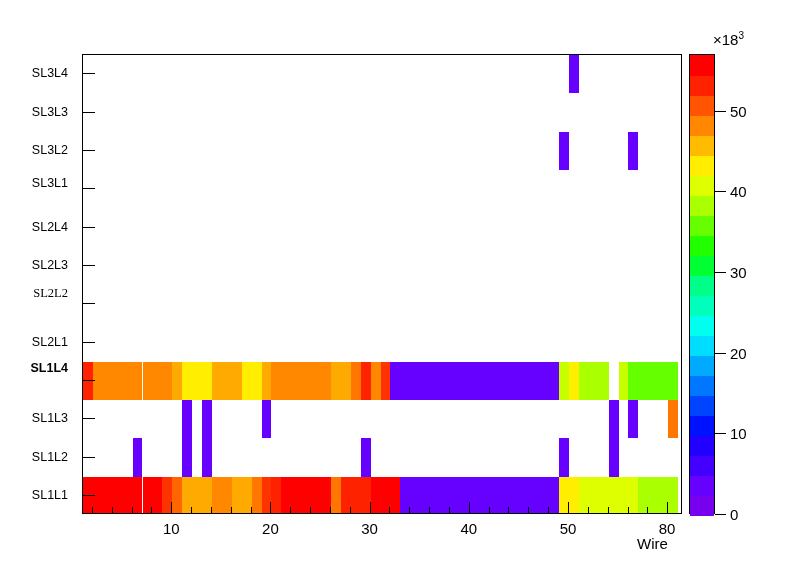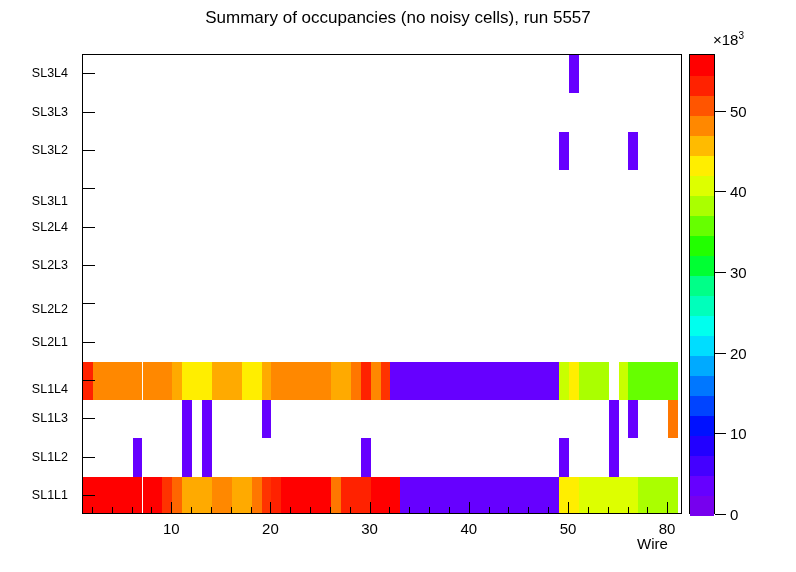--- a/index.html
+++ b/index.html
@@ -152,21 +152,20 @@
     font-size: 15px;
     white-space: nowrap;
     color: #000;
   }
 </style>
 </head>
 <body>
 
 <div id="root">
 
-  <div id="chart-title">Summary of occupancies (no noisy cells), run 5557</div>
 
   <div id="plot-frame">
     <div id="cells-layer">
         <div class="hcell" title="SL1L1 wire 1 = 56000" style="left: 0px; width: 9.92px; top: 421.67px; height: 38.33px; background: rgb(255, 0, 0);"></div>
         <div class="hcell" title="SL1L1 wire 2 = 56000" style="left: 9.92px; width: 9.92px; top: 421.67px; height: 38.33px; background: rgb(255, 0, 0);"></div>
         <div class="hcell" title="SL1L1 wire 3 = 56000" style="left: 19.83px; width: 9.92px; top: 421.67px; height: 38.33px; background: rgb(255, 0, 0);"></div>
         <div class="hcell" title="SL1L1 wire 4 = 56000" style="left: 29.75px; width: 9.92px; top: 421.67px; height: 38.33px; background: rgb(255, 0, 0);"></div>
         <div class="hcell" title="SL1L1 wire 5 = 56000" style="left: 39.67px; width: 9.92px; top: 421.67px; height: 38.33px; background: rgb(255, 0, 0);"></div>
         <div class="hcell" title="SL1L1 wire 6 = 56000" style="left: 49.59px; width: 9.92px; top: 421.67px; height: 38.33px; background: rgb(255, 0, 0);"></div>
         <div class="hcell" title="SL1L1 wire 7 = 56000" style="left: 59.5px; width: 9.92px; top: 421.67px; height: 38.33px; background: rgb(255, 0, 0);"></div>
@@ -297,26 +296,26 @@
         <div class="hcell" title="SL3L2 wire 49 = 1000" style="left: 476.03px; width: 9.92px; top: 76.67px; height: 38.33px; background: rgb(102, 0, 255);"></div>
         <div class="hcell" title="SL3L2 wire 56 = 1000" style="left: 545.45px; width: 9.92px; top: 76.67px; height: 38.33px; background: rgb(102, 0, 255);"></div>
         <div class="hcell" title="SL3L4 wire 50 = 1000" style="left: 485.95px; width: 9.92px; top: 0px; height: 38.33px; background: rgb(102, 0, 255);"></div>
       </div>
   </div>
 
   <div id="y-axis-labels">
       <div class="y-label" style="top: 440.8px;">SL1L1</div>
       <div class="y-label" style="top: 402.5px;">SL1L2</div>
       <div class="y-label" style="top: 364.2px;">SL1L3</div>
-      <div class="y-label" style="top: 335px;">SL1L4</div>
+      <div class="y-label" style="top: 314px; font-weight: bold;">SL1L4</div>
       <div class="y-label" style="top: 287.5px;">SL2L1</div>
-      <div class="y-label" style="top: 255px;">SL2L2</div>
+      <div class="y-label" style="top: 239px; font-family: Liberation Serif, serif;">SL2L2</div>
       <div class="y-label" style="top: 210.8px;">SL2L3</div>
       <div class="y-label" style="top: 172.5px;">SL2L4</div>
-      <div class="y-label" style="top: 147px; text-align: right;">SL3L1</div>
+      <div class="y-label" style="top: 129px; text-align: right;">SL3L1</div>
       <div class="y-label" style="top: 95.8px;">SL3L2</div>
       <div class="y-label" style="top: 57.5px;">SL3L3</div>
       <div class="y-label" style="top: 19.2px;">SL3L4</div>
     </div>
   <div id="y-ticks-layer">
       <div class="y-tick" style="top: 494.8px;"></div>
       <div class="y-tick" style="top: 456.5px;"></div>
       <div class="y-tick" style="top: 418.2px;"></div>
       <div class="y-tick" style="top: 379.8px;"></div>
       <div class="y-tick" style="top: 341.5px;"></div>

